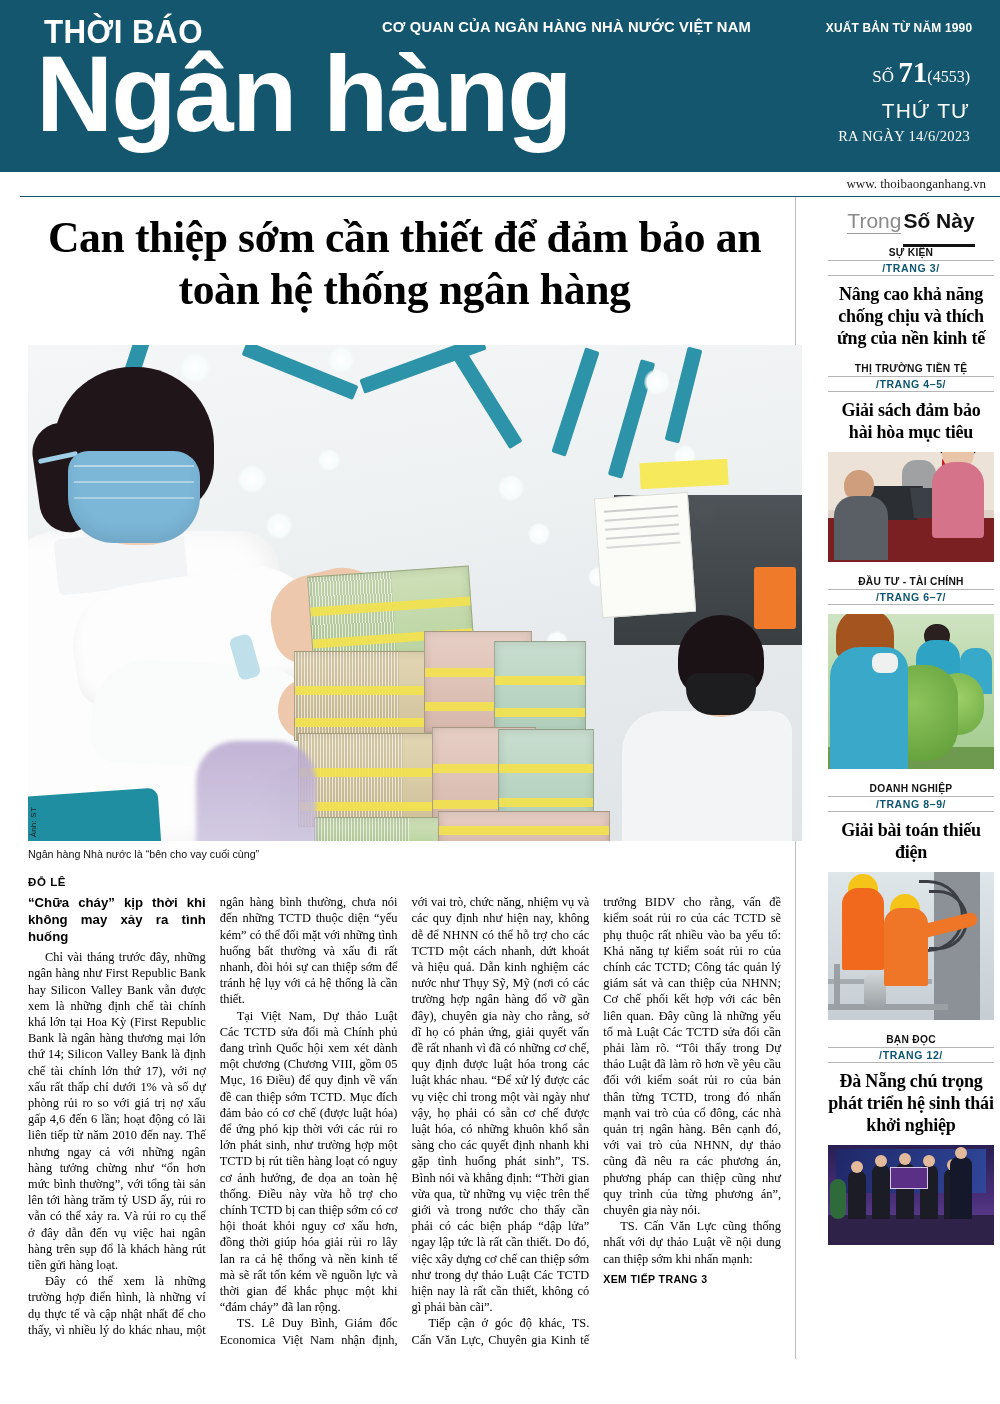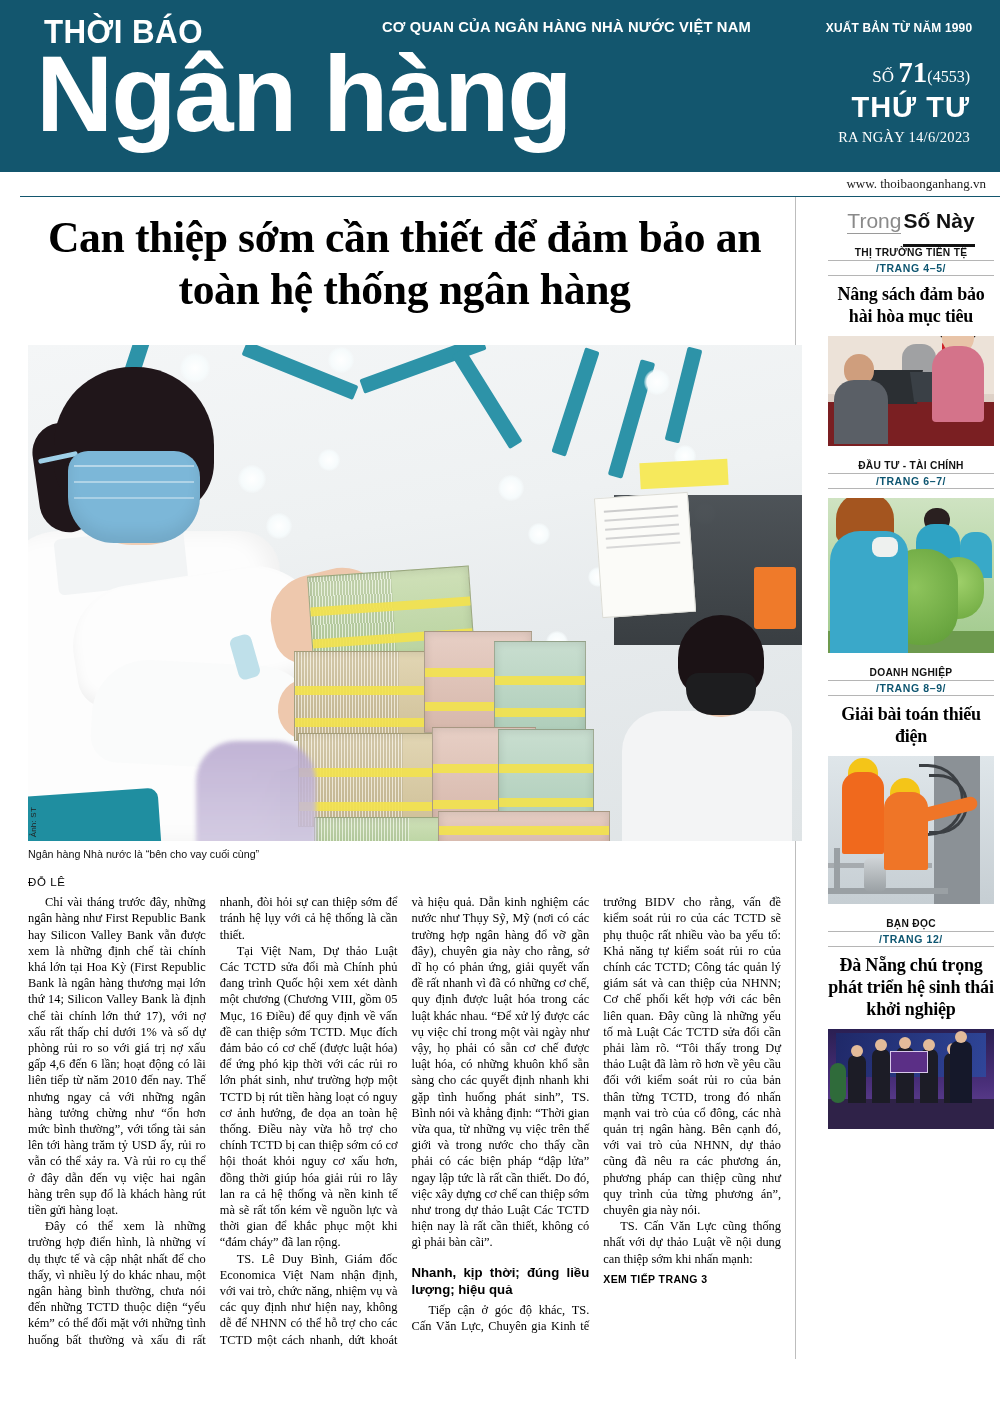--- a/index.html
+++ b/index.html
@@ -77,24 +77,24 @@
     font-size:17px;
   }
   .mh-issue .line1 .num{
     font-weight:bold;font-size:29px;
   }
   .mh-issue .line1 .paren{
     font-size:16px;
   }
   .mh-issue .line2{
     font-family:"Liberation Sans", sans-serif;
-    font-weight:bold;
-    font-size:29px;
+    font-weight:normal;
+    font-size:21px;
     letter-spacing:1px;
-    margin-top:2px;
+    margin-top:10px;
   }
   .mh-issue .line3{
     font-family:"Liberation Serif", serif;
     font-size:14.5px;
     margin-top:5px;
     letter-spacing:0.3px;
   }
 
   
   .urlbar{
@@ -166,21 +166,21 @@
     font-size:11.5px;
     color:#111;
     transform:scaleX(0.93);
     transform-origin:left center;
   }
 
   
   .byline{
     margin-top:16px;
     font-family:"Liberation Sans", sans-serif;
-    font-weight:normal;
+    font-weight:bold;
     font-size:11.5px;
     letter-spacing:0.6px;
     color:#000;
   }
   .cols{
     margin-top:6px;
     column-count:4;
     column-gap:14px;
     column-rule:0;
     height:455px;
@@ -505,42 +505,47 @@
           <div class="blurperson"></div>
         </div>
         <div class="photo-credit">Ảnh: ST</div>
       </div>
 
       <div class="caption">Ngân hàng Nhà nước là “bên cho vay cuối cùng”</div>
 
       <div class="byline">ĐỖ LÊ</div>
 
       <div class="cols">
+        <p class="subhead">“Chữa cháy” kịp thời khi không may xảy ra tình huống</p>
         <p>Chỉ vài tháng trước đây, những ngân hàng như First Republic Bank hay Silicon Valley Bank vẫn được xem là những định chế tài chính khá lớn tại Hoa Kỳ (First Republic Bank là ngân hàng thương mại lớn thứ 14; Silicon Valley Bank là định chế tài chính lớn thứ 17), với nợ xấu rất thấp chỉ dưới 1% và số dự phòng rủi ro so với giá trị nợ xấu gấp 4,6 đến 6 lần; hoạt động có lãi liên tiếp từ năm 2010 đến nay. Thế nhưng ngay cả với những ngân hàng tưởng chừng như “ổn hơn mức bình thường”, với tổng tài sản lên tới hàng trăm tỷ USD ấy, rủi ro vẫn có thể xảy ra. Và rủi ro cụ thể ở đây dẫn đến vụ việc hai ngân hàng trên sụp đổ là khách hàng rút tiền gửi hàng loạt.</p>
         <p>Đây có thể xem là những trường hợp điển hình, là những ví dụ thực tế và cập nhật nhất để cho thấy, vì nhiều lý do khác nhau, một ngân hàng bình thường, chưa nói đến những TCTD thuộc diện “yếu kém” có thể đối mặt với những tình huống bất thường và xấu đi rất nhanh, đòi hỏi sự can thiệp sớm để tránh hệ lụy với cả hệ thống là cần thiết.</p>
         <p>Tại Việt Nam, Dự thảo Luật Các TCTD sửa đổi mà Chính phủ đang trình Quốc hội xem xét dành một chương (Chương VIII, gồm 05 Mục, 16 Điều) để quy định về vấn đề can thiệp sớm TCTD. Mục đích đảm bảo có cơ chế (được luật hóa) để ứng phó kịp thời với các rủi ro lớn phát sinh, như trường hợp một TCTD bị rút tiền hàng loạt có nguy cơ ảnh hưởng, đe dọa an toàn hệ thống. Điều này vừa hỗ trợ cho chính TCTD bị can thiệp sớm có cơ hội thoát khỏi nguy cơ xấu hơn, đồng thời giúp hóa giải rủi ro lây lan ra cả hệ thống và nền kinh tế mà sẽ rất tốn kém về nguồn lực và thời gian để khắc phục một khi “đám cháy” đã lan rộng.</p>
         <p>TS. Lê Duy Bình, Giám đốc Economica Việt Nam nhận định, với vai trò, chức năng, nhiệm vụ và các quy định như hiện nay, không dễ để NHNN có thể hỗ trợ cho các TCTD một cách nhanh, dứt khoát và hiệu quả. Dẫn kinh nghiệm các nước như Thụy Sỹ, Mỹ (nơi có các trường hợp ngân hàng đổ vỡ gần đây), chuyên gia này cho rằng, sở dĩ họ có phản ứng, giải quyết vấn đề rất nhanh vì đã có những cơ chế, quy định được luật hóa trong các luật khác nhau. “Để xử lý được các vụ việc chỉ trong một vài ngày như vậy, họ phải có sẵn cơ chế được luật hóa, có những khuôn khổ sẵn sàng cho các quyết định nhanh khi gặp tình huống phát sinh”, TS. Bình nói và khẳng định: “Thời gian vừa qua, từ những vụ việc trên thế giới và trong nước cho thấy cần phải có các biện pháp “dập lửa” ngay lập tức là rất cần thiết. Do đó, việc xây dựng cơ chế can thiệp sớm như trong dự thảo Luật Các TCTD hiện nay là rất cần thiết, không có gì phải bàn cãi”.</p>
-        <p class="subhead spaced">Nhanh, kịp thời; đúng liều lượng; hiệu quả</p>
         <p>Tiếp cận ở góc độ khác, TS. Cấn Văn Lực, Chuyên gia Kinh tế trưởng BIDV cho rằng, vấn đề kiểm soát rủi ro của các TCTD sẽ phụ thuộc rất nhiều vào ba yếu tố: Khả năng tự kiểm soát rủi ro của chính các TCTD; Công tác quản lý giám sát và can thiệp của NHNN; Cơ chế phối kết hợp với các bên liên quan. Đây cũng là những yếu tố mà Luật Các TCTD sửa đổi cần phải làm rõ. “Tôi thấy trong Dự thảo Luật đã làm rõ hơn về yêu cầu đối với kiểm soát rủi ro của bản thân từng TCTD, trong đó nhấn mạnh vai trò của cổ đông, các nhà quản trị ngân hàng. Bên cạnh đó, với vai trò của NHNN, dự thảo cũng đã nêu ra các phương án, phương pháp can thiệp cũng như quy trình của từng phương án”, chuyên gia này nói.</p>
         <p>TS. Cấn Văn Lực cũng thống nhất với dự thảo Luật về nội dung can thiệp sớm khi nhấn mạnh:</p>
         <p class="jump">XEM  TIẾP TRANG 3</p>
       </div>
     </div>
 
     <div class="rightcol">
 
       <div class="sb-title">
         <span class="t1">Trong</span><span class="t2">Số Này</span>
       </div>
 
+      <div class="sb-sec">
+        <div class="sb-kicker">SỰ KIỆN</div>
+        <div class="sb-page">/TRANG 3/</div>
+        <div class="sb-head">Nâng cao khả năng chống chịu và thích ứng của nền kinh tế</div>
+      </div>
 
       <div class="sb-sec">
         <div class="sb-kicker">THỊ TRƯỜNG TIỀN TỆ</div>
         <div class="sb-page">/TRANG 4–5/</div>
-        <div class="sb-head">Nâng sách đảm bảo hài hòa mục tiêu</div>
+        <div class="sb-head">Giải sách đảm bảo hài hòa mục tiêu</div>
         <div class="sb-photo" style="height:110px;">
           <div class="sp sp1">
             <div class="wall"></div>
               <div class="redsign"></div>
             <div class="bgperson"></div>
             <div class="desk"></div>
             <div class="laptop"></div>
               <div class="laptop2"></div>
             <div class="staffhair"></div>
               <div class="staffhead"></div>

